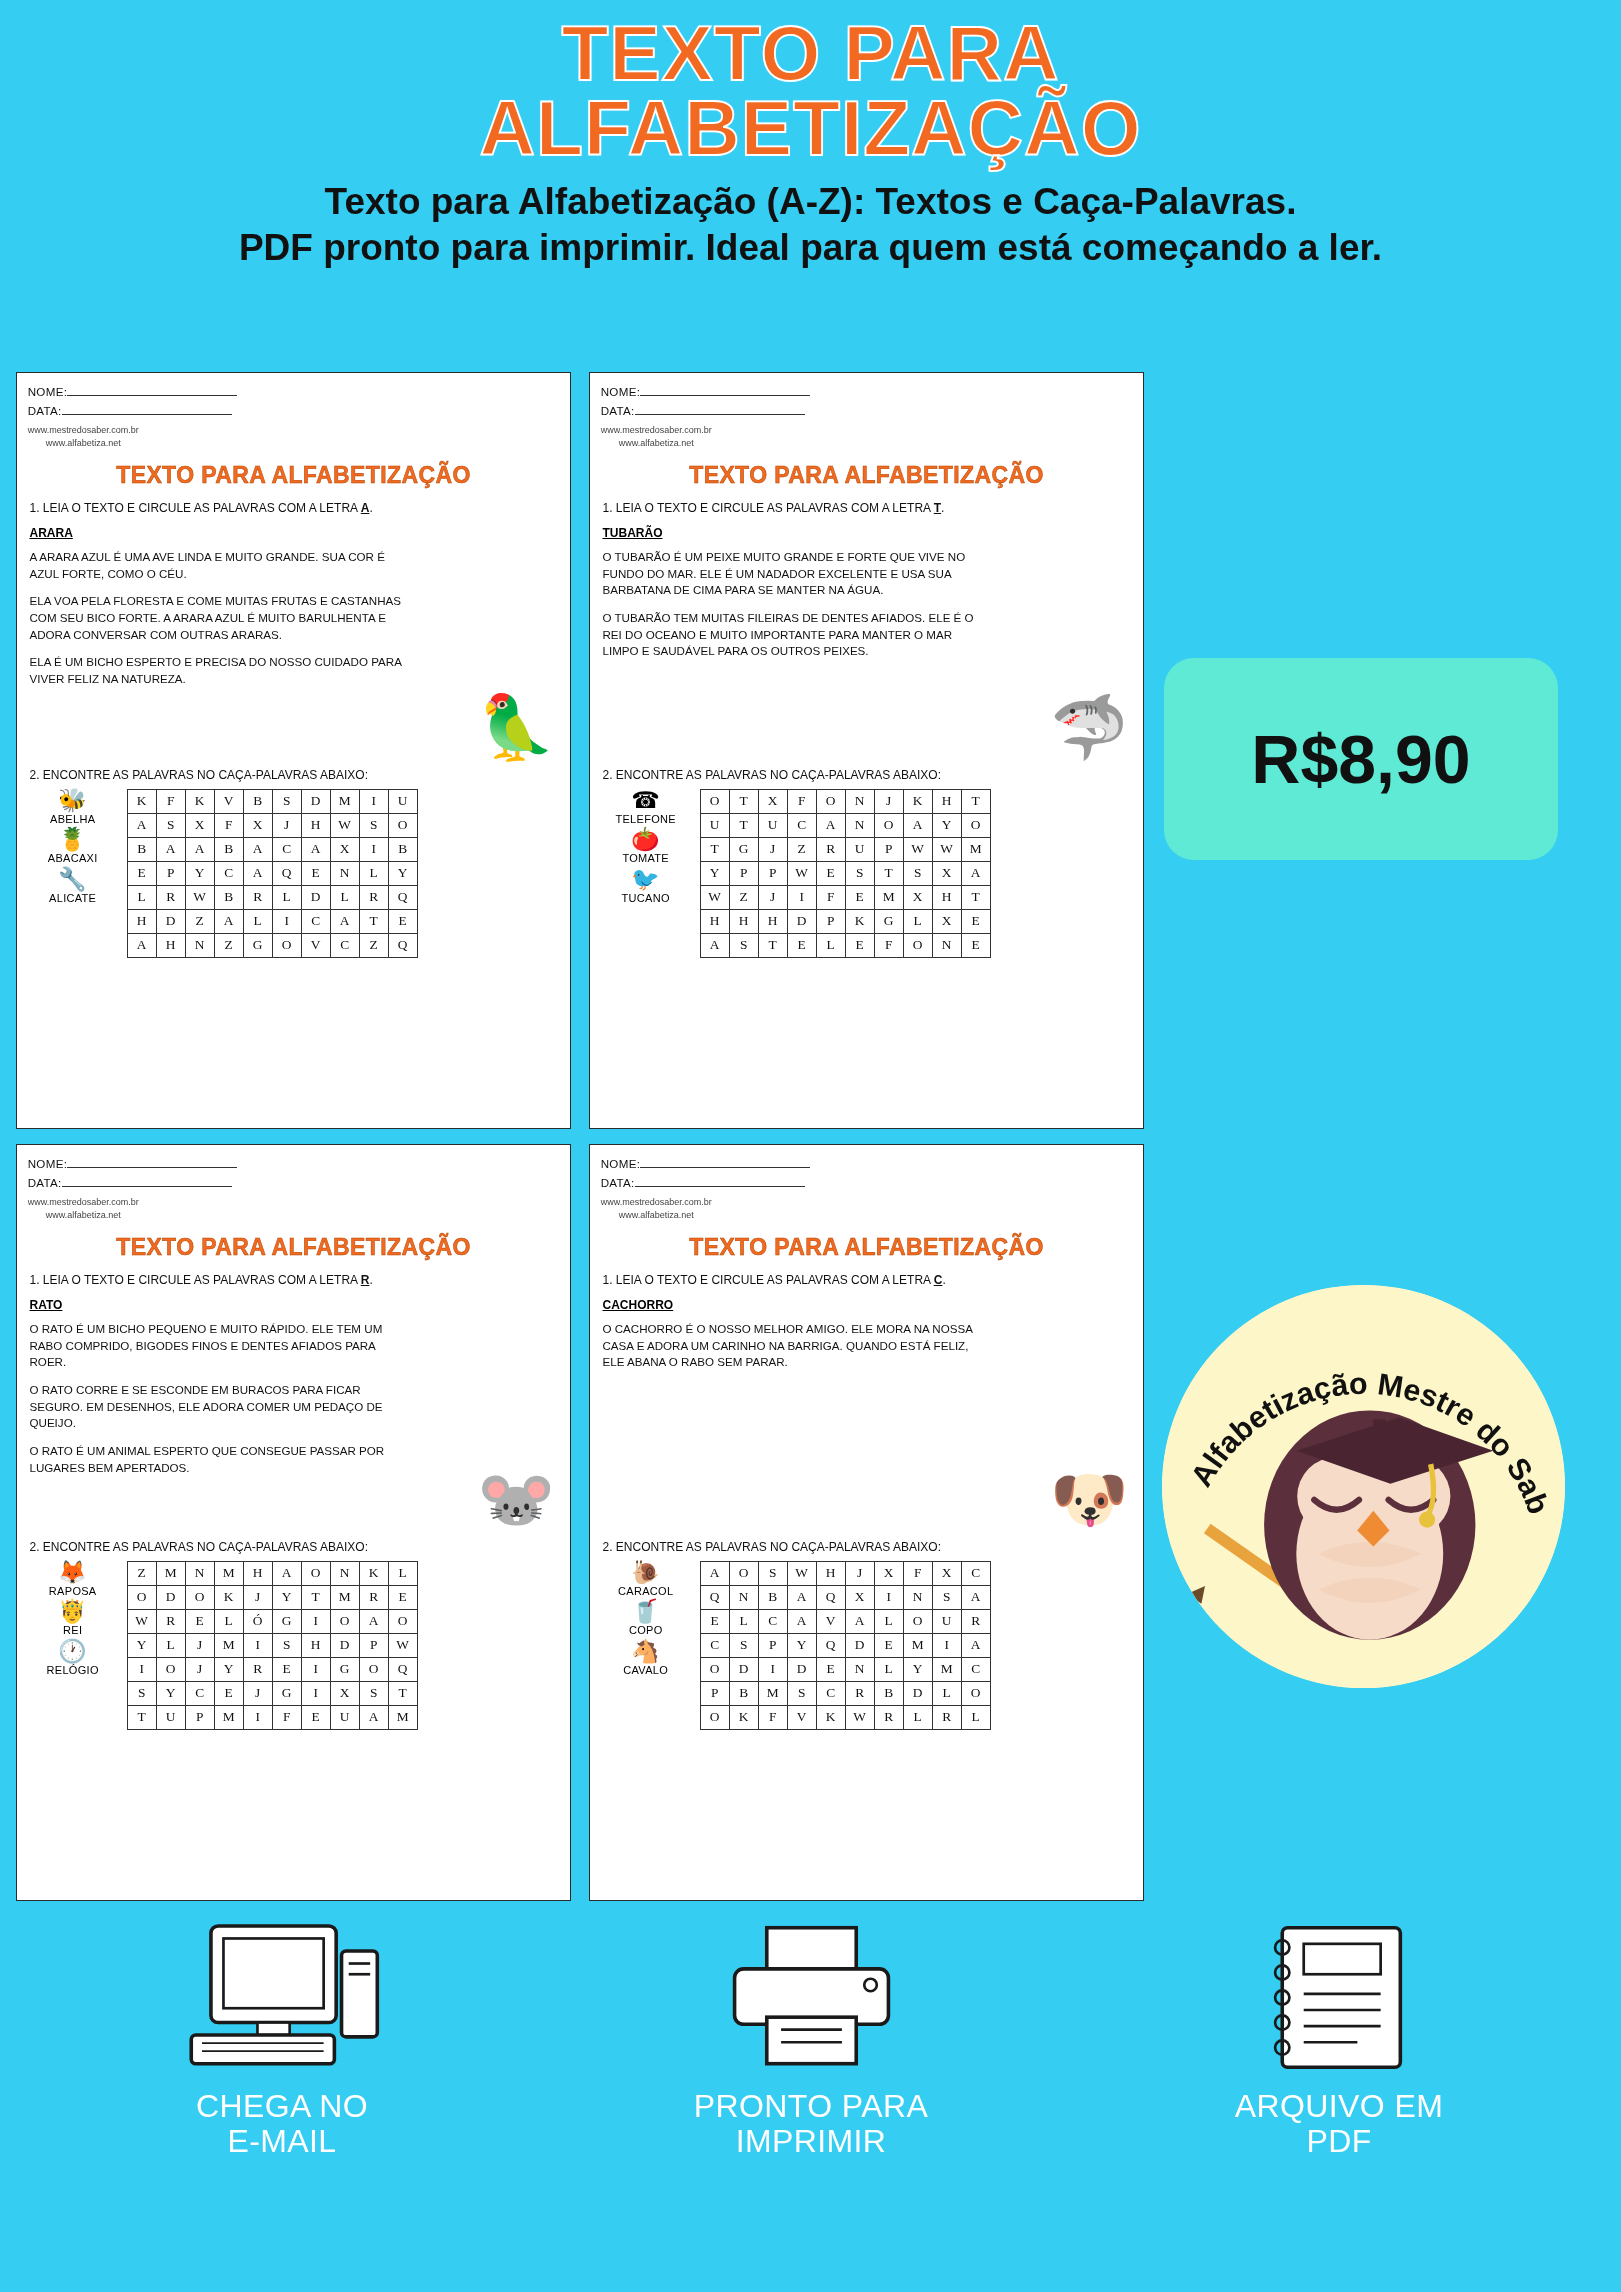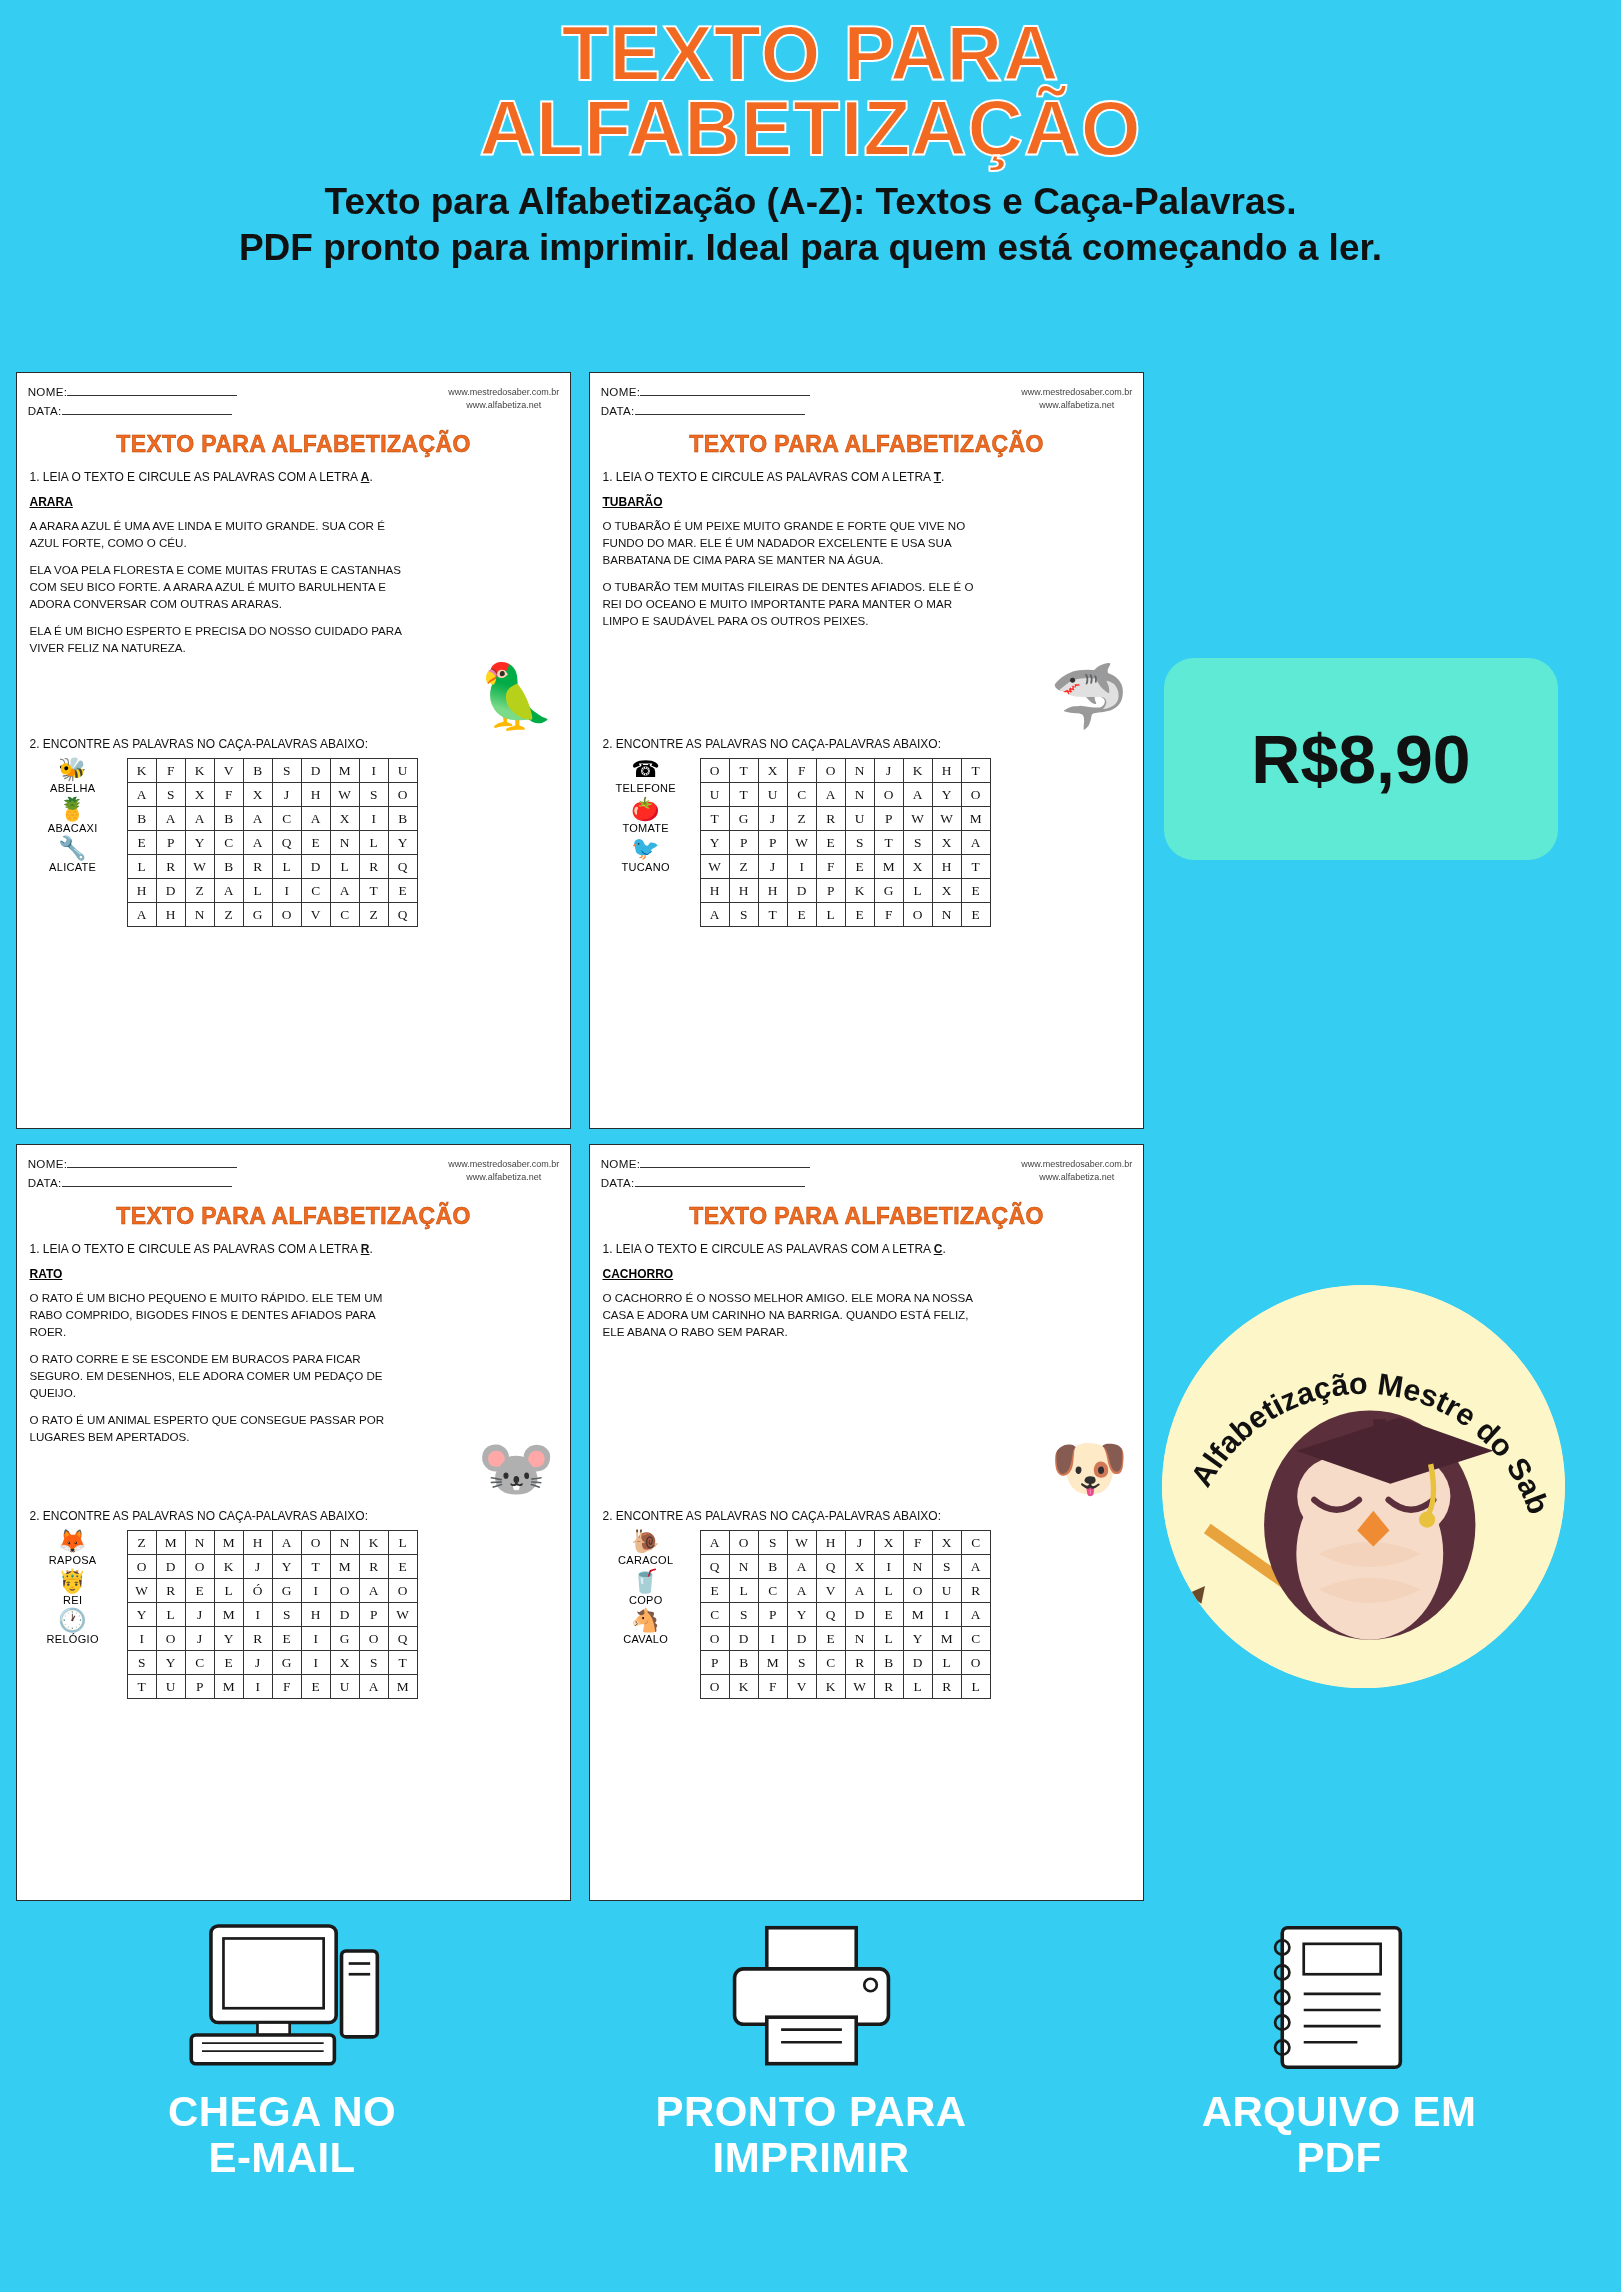--- a/index.html
+++ b/index.html
@@ -42,21 +42,21 @@
     background:#ffffff;
     border:1.8px solid #2b2b2b;
     padding:9px 10.7px;
     font-family:"Liberation Sans", sans-serif;
   }
   .sheet.s1 { left:0;    top:0; }
   .sheet.s2 { left:573px; top:0; }
   .sheet.s3 { left:0;    top:772px; }
   .sheet.s4 { left:573px; top:772px; }
 
-  .sheet-head { display:flex; justify-content:space-between; align-items:flex-start; }
+  .sheet-head { display:flex; justify-content:space-between; align-items:flex-start;flex-direction:column; }
   .name-lines { font-size:11.6px; color:#111; line-height:1.65; letter-spacing:0.3px; }
   .name-lines .ln { display:block; white-space:nowrap; }
   .name-lines .dots { display:inline-block; border-bottom:0.9px solid #333; width:170px; height:9.9px; }
   .site { text-align:center; font-size:9px; color:#444; line-height:1.5; padding-top:3.6px; }
 
   .ws-title {
     text-align:center;
     color:#f26a21;
     font-weight:bold;
     font-size:23px;
@@ -116,21 +116,21 @@
   }
   .bcol.c1 { left:31px; }
   .bcol.c2 { left:560px; }
   .bcol.c3 { left:1088px; }
   .bicon {
     width:242px; height:170px;
     margin:0 auto 7.2px auto;
     display:flex; align-items:center; justify-content:center;
   }
   .bcap {
-    color:#ffffff; font-weight:bold; font-size:42px; line-height:1.1;
+    color:#ffffff; font-weight:normal; font-size:32px; line-height:1.1;
     letter-spacing:0.4px;
   }
 </style>
 </head>
 <body>
 
 <div class="header">
   <div class="main-title">
     <div>TEXTO PARA</div>
     <div>ALFABETIZAÇÃO</div>

